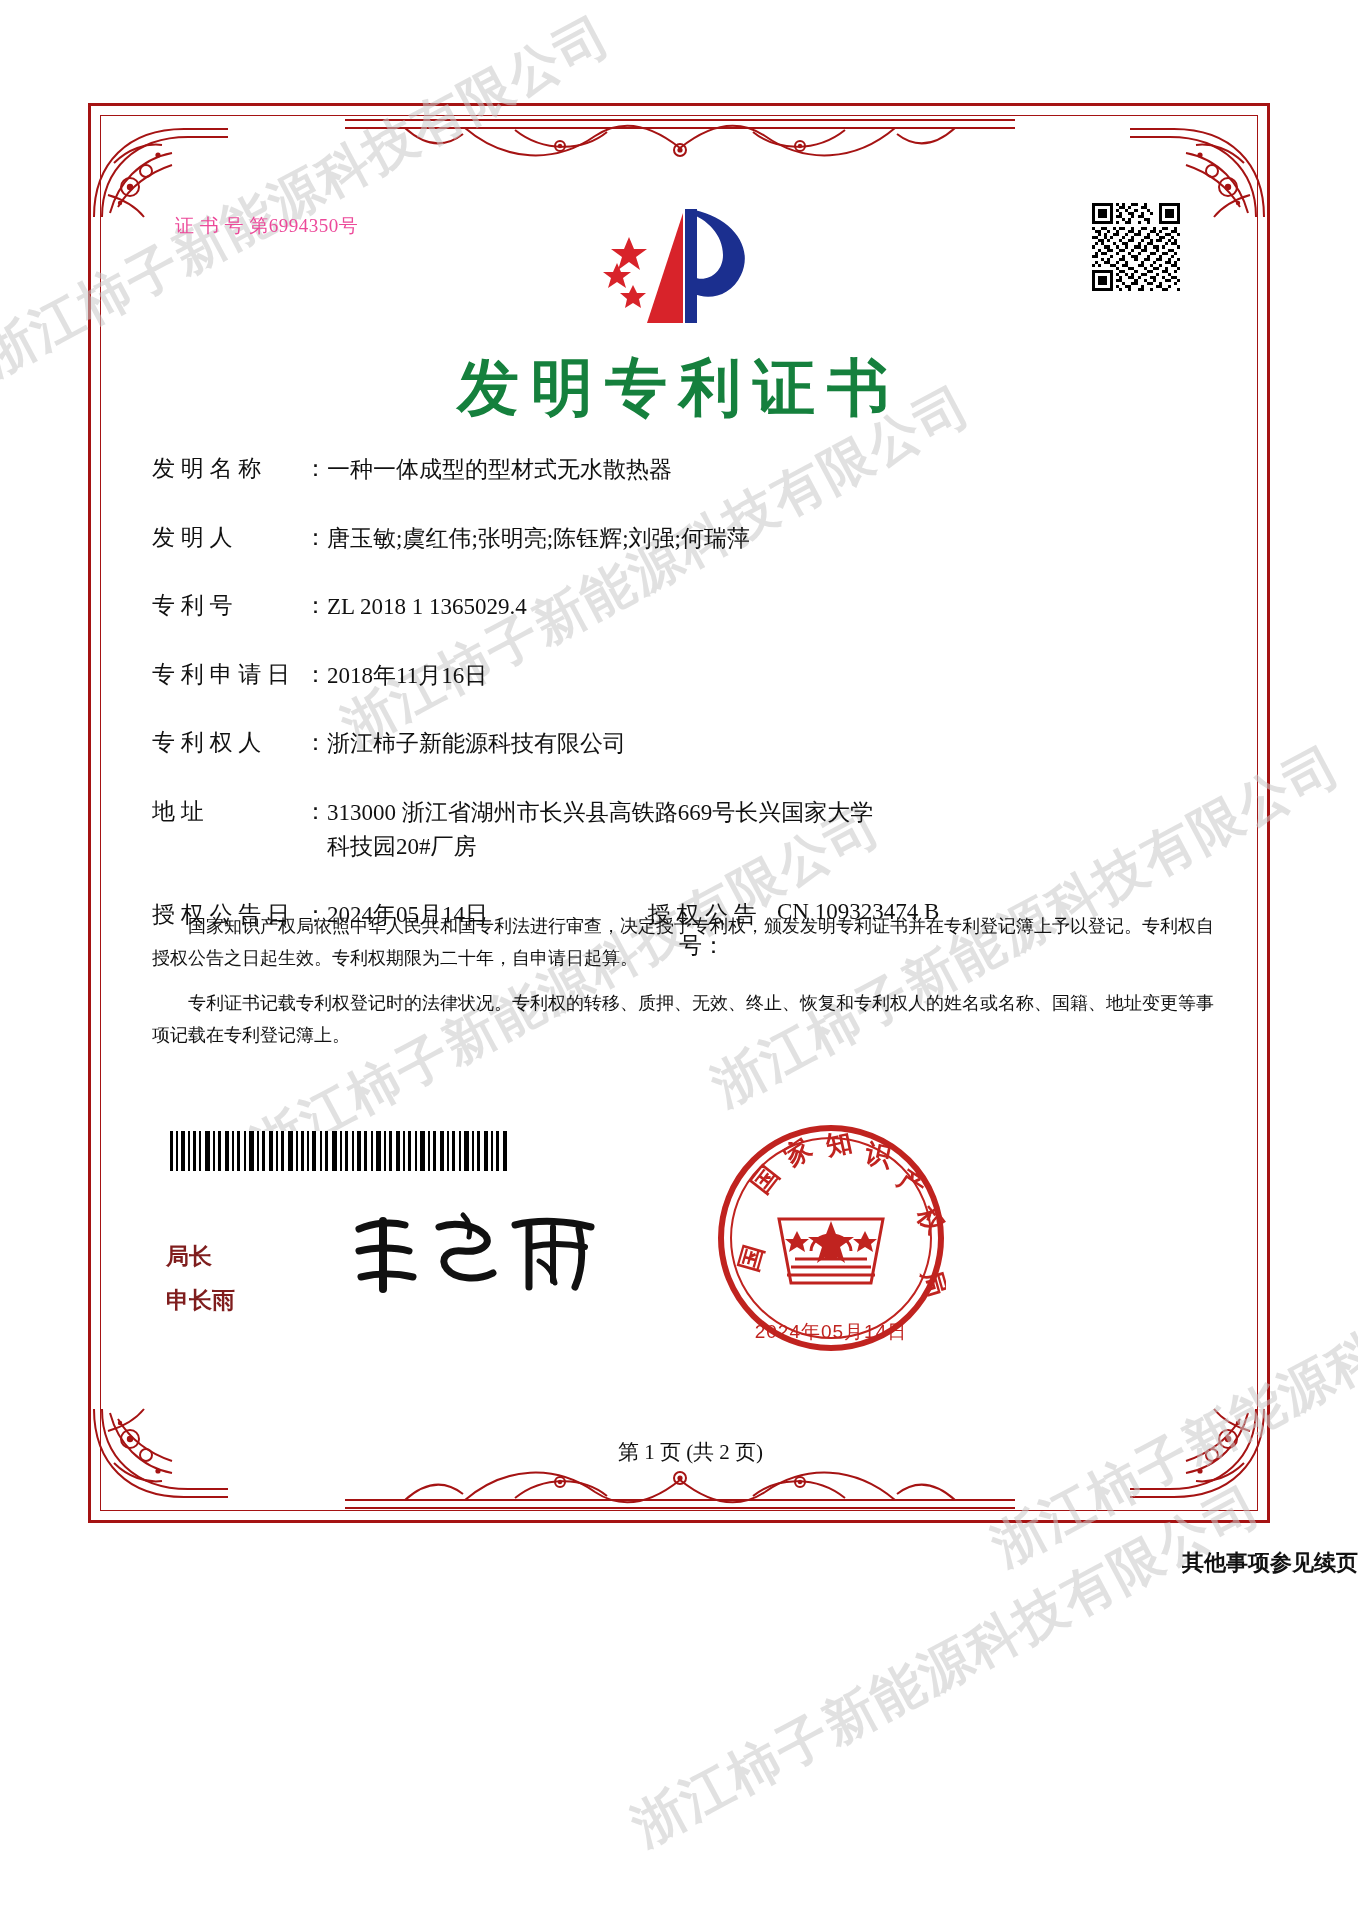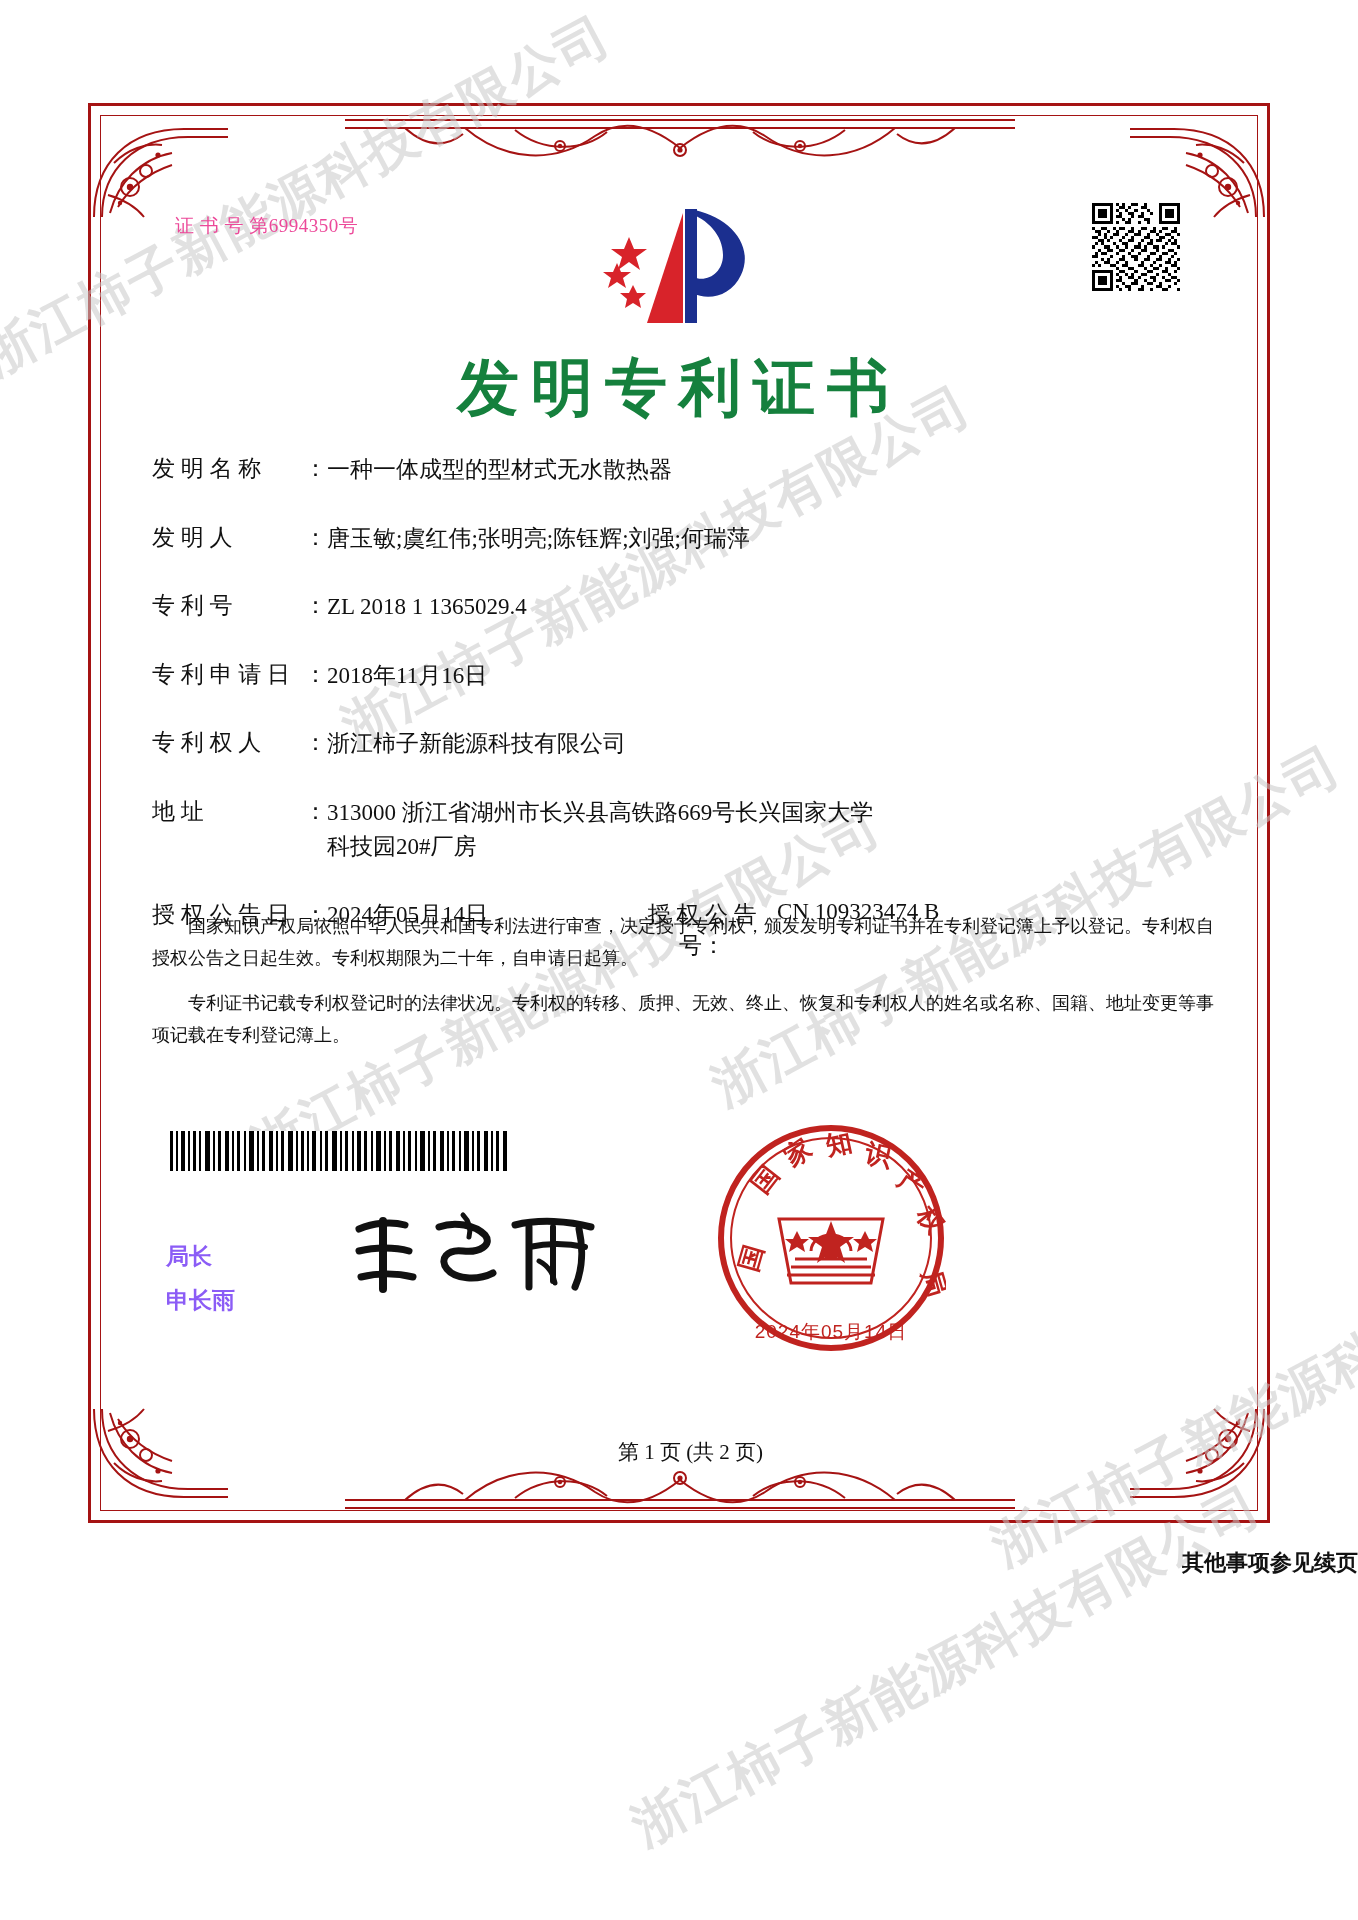--- a/index.html
+++ b/index.html
@@ -197,21 +197,21 @@
     width: 342px;
     height: 40px;
   }
 
   .sig-block {
     position: absolute;
     left: 78px;
     top: 1132px;
     font-size: 23px;
     line-height: 1.9;
-    color: #8b5cf6;
+    color: #7f1d1d;
     font-weight: 600;
   }
   .signature {
     position: absolute;
     left: 255px;
     top: 1100px;
     width: 270px;
     height: 100px;
   }
 

